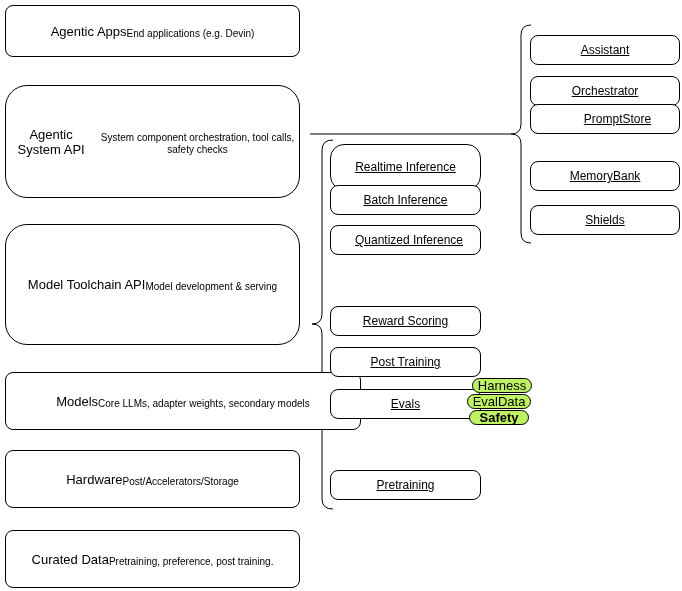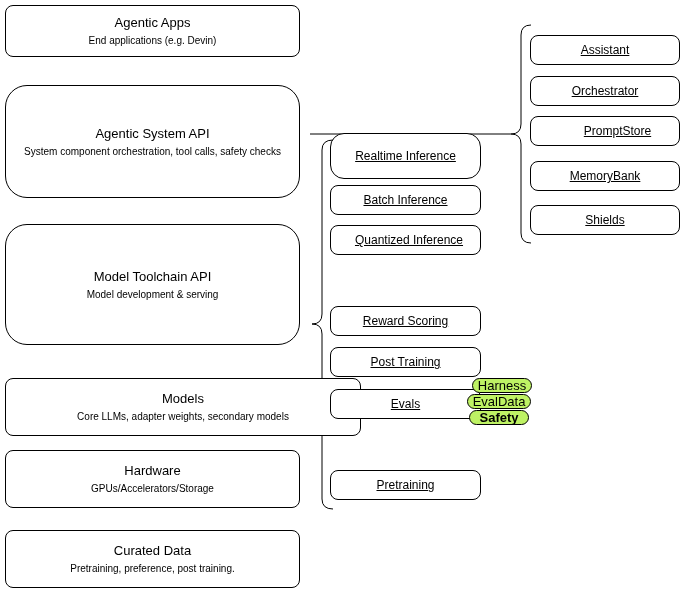--- a/index.html
+++ b/index.html
@@ -11,21 +11,20 @@
     font-family: "Liberation Sans", "DejaVu Sans", sans-serif;
     color: #000000;
     overflow: hidden;
   }
   .node {
     position: absolute;
     box-sizing: border-box;
     border: 1px solid #000000;
     background: #ffffff;
     display: flex;
-    flex-direction: column;
     align-items: center;
     justify-content: center;
     text-align: center;
   }
   .layer .node-title { font-size: 13px; line-height: 15px; }
   .layer .node-sub   { font-size: 10px; line-height: 12px; margin-top: 5px; }
   .chip  { font-size: 12px; border-radius: 8px; text-decoration: underline; }
   .layer.small { border-radius: 8px; }
   .layer.big   { border-radius: 22px; }
   .pill {
@@ -67,46 +66,46 @@
   <div class="node layer big" style="left:5px; top:85px; width:295px; height:113px;">
     <div class="node-title">Agentic System API</div>
     <div class="node-sub">System component orchestration, tool calls, safety checks</div>
   </div>
 
   <div class="node layer big" style="left:5px; top:224px; width:295px; height:121px;">
     <div class="node-title">Model Toolchain API</div>
     <div class="node-sub">Model development &amp; serving</div>
   </div>
 
-  <div class="node layer small" style="left:5px; top:372px; width:356px; height:58px;margin-top:6px;">
+  <div class="node layer small" style="left:5px; top:372px; width:356px; height:58px;">
     <div class="node-title">Models</div>
     <div class="node-sub">Core LLMs, adapter weights, secondary models</div>
   </div>
 
   <div class="node layer small" style="left:5px; top:450px; width:295px; height:58px;">
     <div class="node-title">Hardware</div>
-    <div class="node-sub">GPUs/Accelerators/Storage</div>
+    <div class="node-sub">Post/Accelerators/Storage</div>
   </div>
 
   <div class="node layer small" style="left:5px; top:530px; width:295px; height:58px;">
     <div class="node-title">Curated Data</div>
     <div class="node-sub">Pretraining, preference, post training.</div>
   </div>
 
-  <div class="node chip" style="left:330px; top:133px; width:151px; height:46px;border-radius:14px;">Realtime Inference</div>
+  <div class="node chip" style="left:330px; top:144px; width:151px; height:46px;border-radius:14px;">Realtime Inference</div>
   <div class="node chip" style="left:330px; top:185px; width:151px; height:30px;">Batch Inference</div>
   <div class="node chip" style="left:330px; top:225px; width:151px; height:30px;padding-left:7px;">Quantized Inference</div>
   <div class="node chip" style="left:330px; top:306px; width:151px; height:30px;">Reward Scoring</div>
   <div class="node chip" style="left:330px; top:347px; width:151px; height:30px;">Post Training</div>
   <div class="node chip" style="left:330px; top:389px; width:151px; height:30px;">Evals</div>
   <div class="node chip" style="left:330px; top:470px; width:151px; height:30px;">Pretraining</div>
 
   <div class="pill" style="left:472px; top:378px; width:60px; height:15px;">Harness</div>
   <div class="pill" style="left:467px; top:394px; width:64px; height:15px;">EvalData</div>
   <div class="pill" style="left:469px; top:410px; width:60px; height:15px;font-weight:bold;">Safety</div>
 
   <div class="node chip" style="left:530px; top:35px; width:150px; height:30px;">Assistant</div>
   <div class="node chip" style="left:530px; top:76px; width:150px; height:30px;">Orchestrator</div>
-  <div class="node chip" style="left:530px; top:116px; width:150px; height:30px;padding-left:25px;">PromptStore</div>
+  <div class="node chip" style="left:530px; top:104px; width:150px; height:30px;padding-left:25px;">PromptStore</div>
   <div class="node chip" style="left:530px; top:161px; width:150px; height:30px;">MemoryBank</div>
   <div class="node chip" style="left:530px; top:205px; width:150px; height:30px;">Shields</div>
 
 </div>
 
 </body></html>

